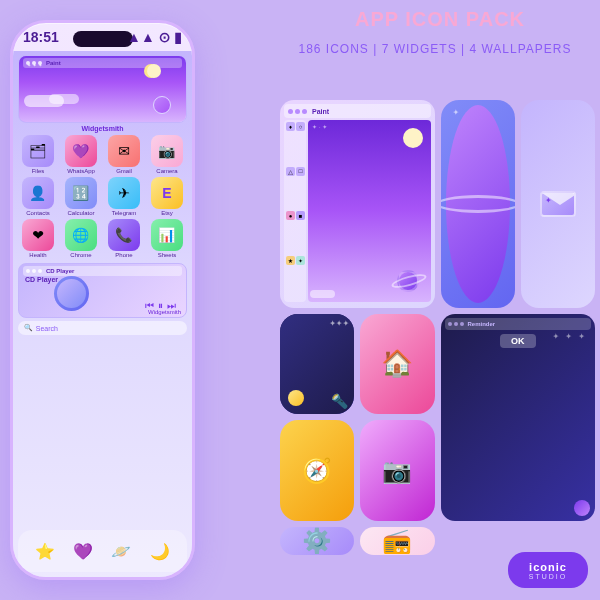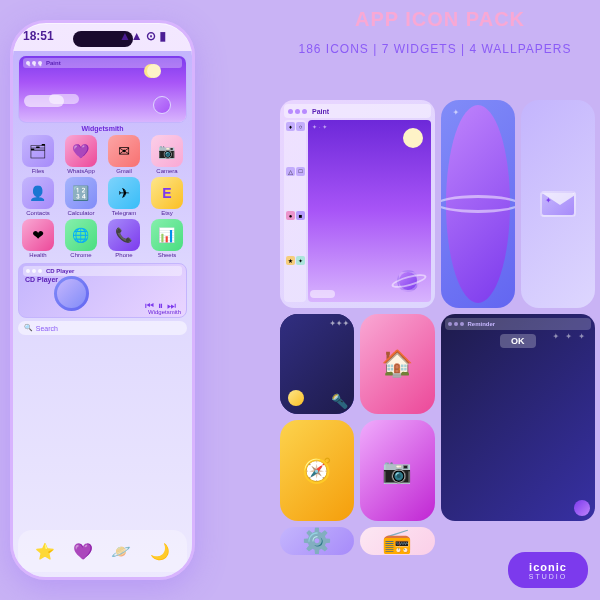--- a/index.html
+++ b/index.html
@@ -80,25 +80,25 @@
       width: 60px;
       height: 16px;
       background: #1a0a2e;
       border-radius: 10px;
       z-index: 10;
     }
     .phone-status-bar {
       position: absolute;
       top: 6px;
       left: 10px;
-      right: 26px;
+      right: 10px;
       display: flex;
       justify-content: space-between;
       align-items: flex-start;
-      font-size: 12px;
+      font-size: 14px;
       font-weight: 700;
       color: #4c1d95;
       z-index: 11;
     }
     .phone-screen {
       position: absolute;
       top: 28px;
       left: 0;
       right: 0;
       bottom: 0;

